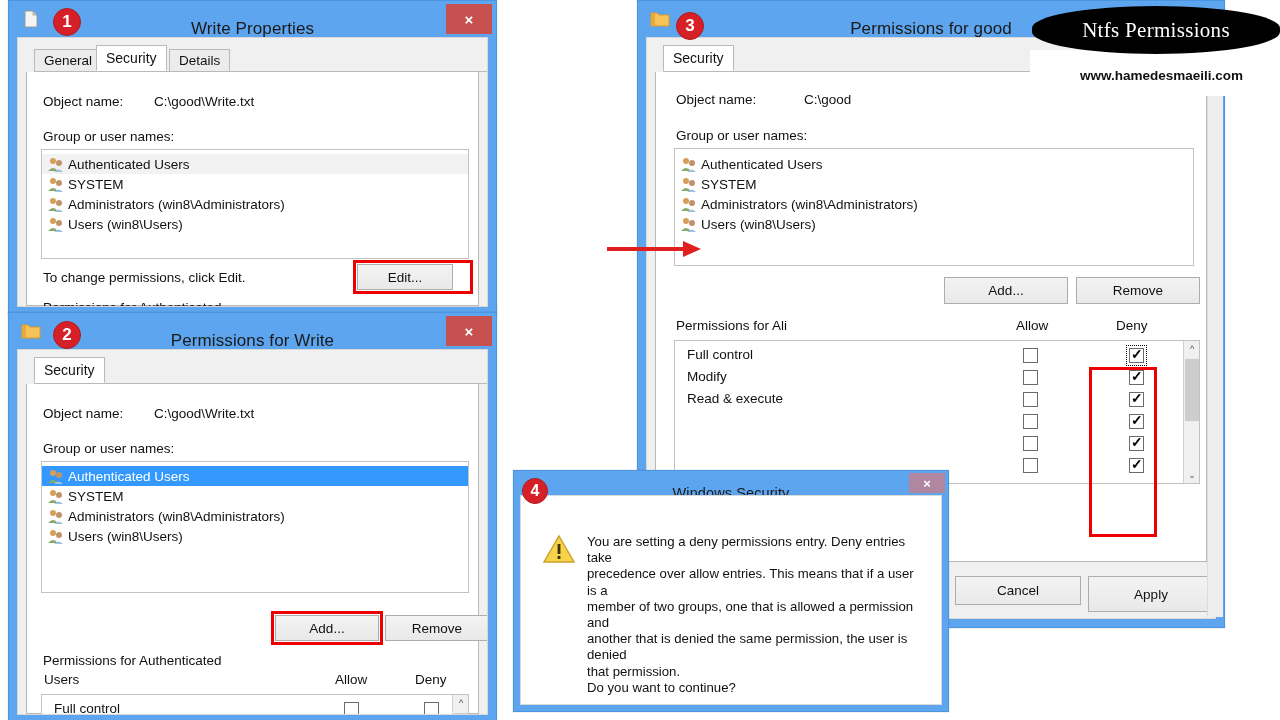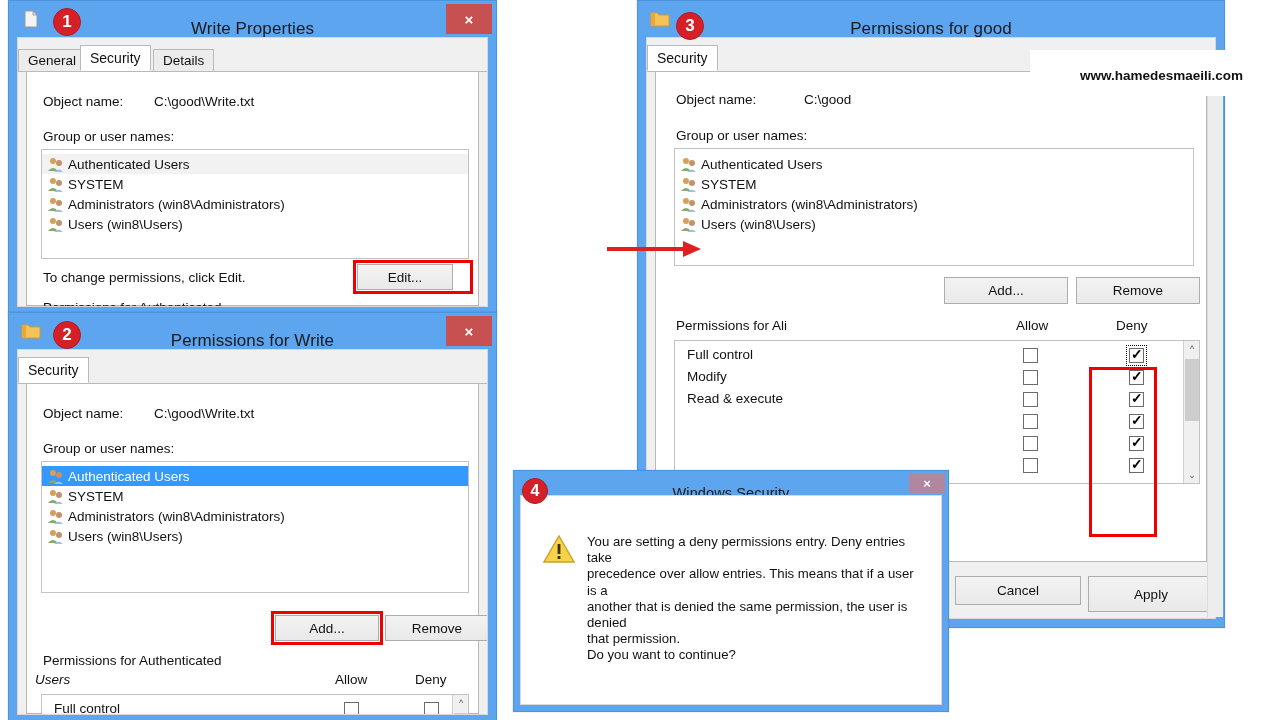--- a/index.html
+++ b/index.html
@@ -65,21 +65,21 @@
     border: 1px solid #d8d8d8;
     position: relative;
     height: calc(100% - 44px);
     overflow: hidden;
   }
 
   
   .tabstrip {
     position: relative;
     height: 26px;
-    margin: 8px 0 0 0;
+    margin: 8px 0 0 16px;
     border-bottom: 1px solid #b9b9b9;
   }
   .tab {
     position: absolute;
     bottom: 0;
     height: 22px;
     padding: 0 9px;
     line-height: 21px;
     font-size: 13.5px;
     color: #111;
@@ -510,21 +510,21 @@
             </svg>
             <span>Users (win8\Users)</span>
           </div>
         </div>
 
         <div class="btn" style="left:248px; top:231px; width:104px; height:26px;">Add...</div>
         <div class="redbox" style="left:244px; top:227px; width:112px; height:34px;"></div>
         <div class="btn" style="left:358px; top:231px; width:104px; height:26px;">Remove</div>
 
         <div class="permhdr" style="left:16px; top:269px;">Permissions for Authenticated</div>
-        <div class="permhdr" style="left:8px; top:288px;font-style:italic;">Users</div>
+        <div class="permhdr" style="left:17px; top:288px;">Users</div>
         <div class="permhdr" style="left:308px; top:288px;">Allow</div>
         <div class="permhdr" style="left:388px; top:288px;">Deny</div>
 
         <div class="permtable" style="left:14px; top:310px; width:428px; height:60px;">
           <div class="permrow" style="margin-top:4px;">
             <div class="permname">Full control</div>
             <div class="cbox" style="left:302px;"></div>
             <div class="cbox" style="left:382px;"></div>
           </div>
 
@@ -552,24 +552,28 @@
     <div class="win-body" style="margin:0 6px 6px 6px; height:calc(100% - 30px); background:#fff;">
       <div class="dlg-content" style="bottom:54px;">
         <svg class="warnicon" style="left:22px; top:38px;" viewBox="0 0 32 30">
           <polygon points="16,2 31,28 1,28" fill="#f6d34a" stroke="#c9a227" stroke-width="1.4"></polygon>
           <rect x="14.6" y="10" width="2.8" height="10" fill="#3a3000"></rect>
           <rect x="14.6" y="22" width="2.8" height="3" fill="#3a3000"></rect>
         </svg>
         <div class="dlg-msg" style="left:66px; top:38px; width:330px;">
           <div>You are setting a deny permissions entry. Deny entries take</div>
           <div>precedence over allow entries. This means that if a user is a</div>
+          <div>member of two groups, one that is allowed a permission and</div>
           <div>another that is denied the same permission, the user is denied</div>
           <div>that permission.</div>
           <div>Do you want to continue?</div>
         </div>
       </div>
     </div>
   </div>
 
   <div class="wm-white" style="left:1030px; top:50px; width:250px; height:46px;"></div>
+  <div class="wm-blob" style="left:1032px; top:6px; width:248px; height:48px;">
+    <span class="wm-text">Ntfs Permissions</span>
+  </div>
   <div class="wm-url" style="left:1080px; top:68px;">www.hamedesmaeili.com</div>
 
 </div>
 
 </body></html>

